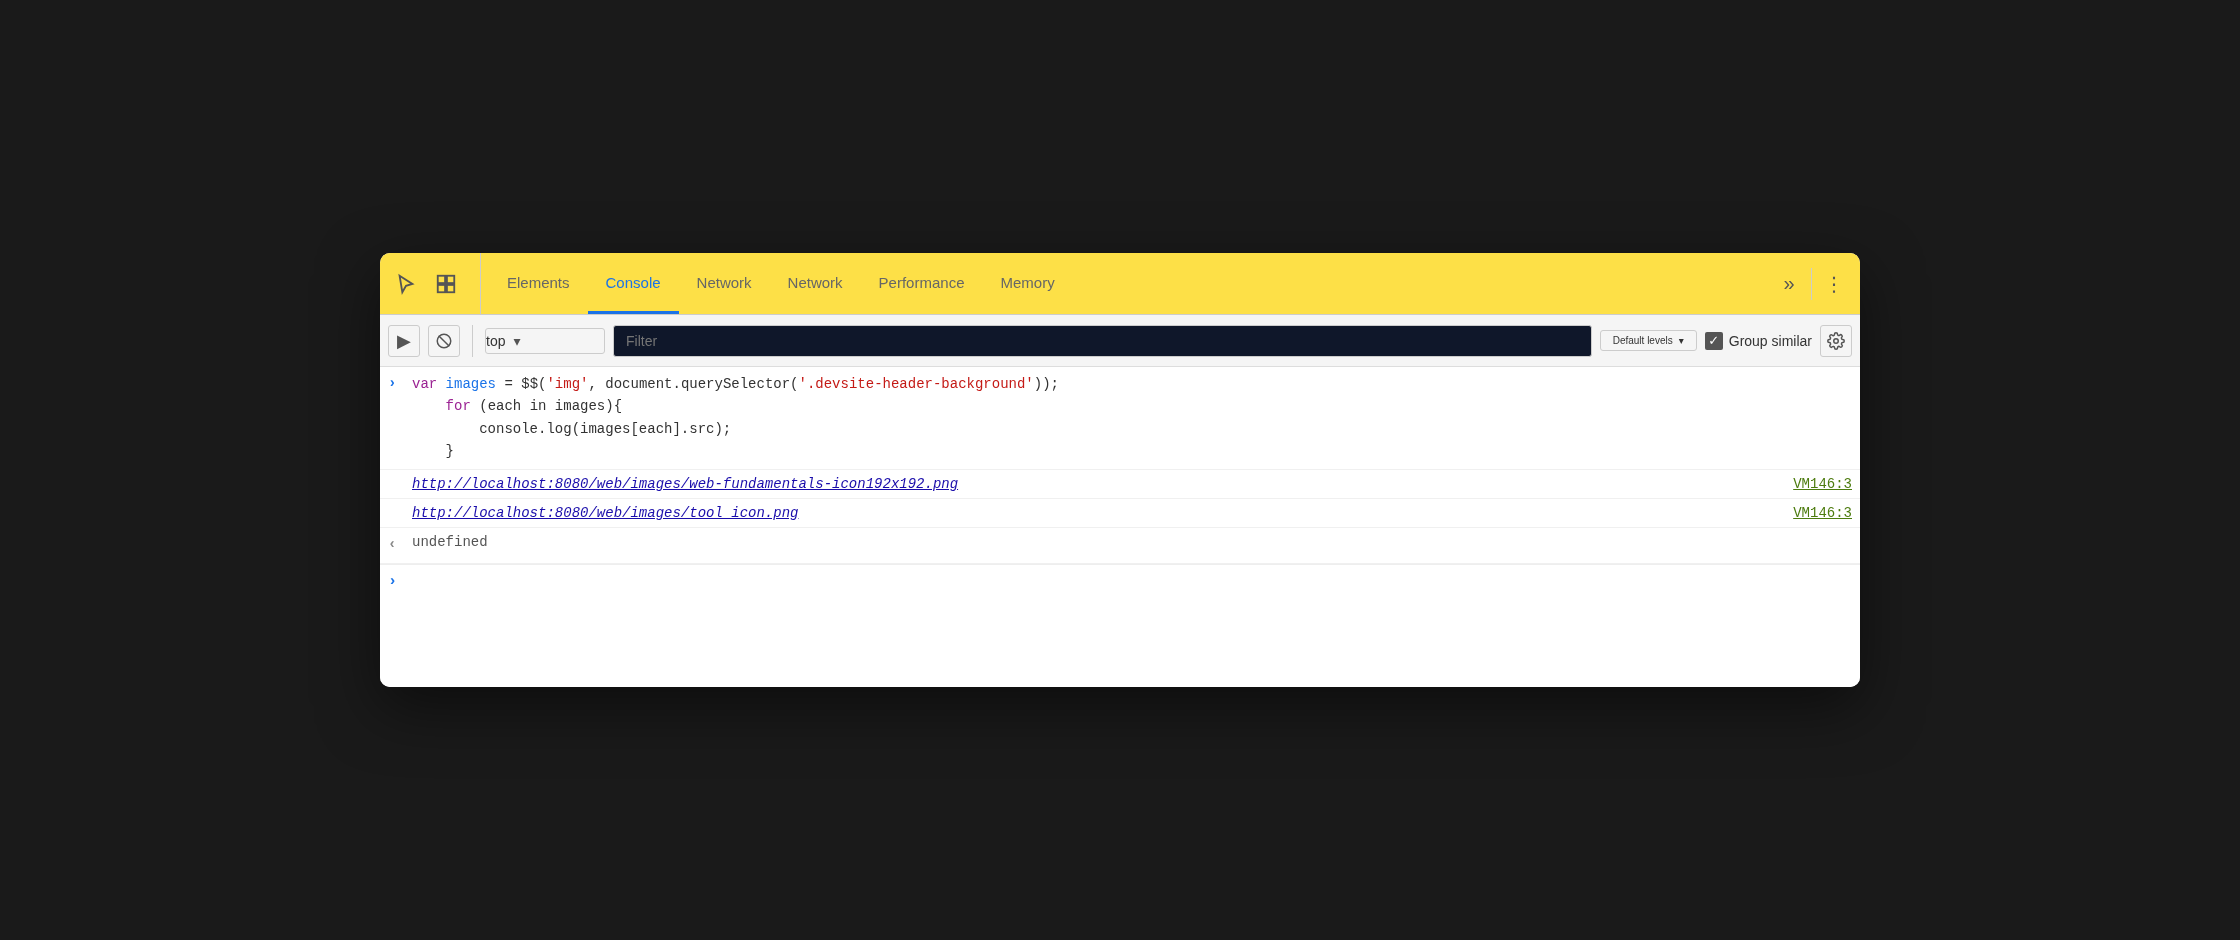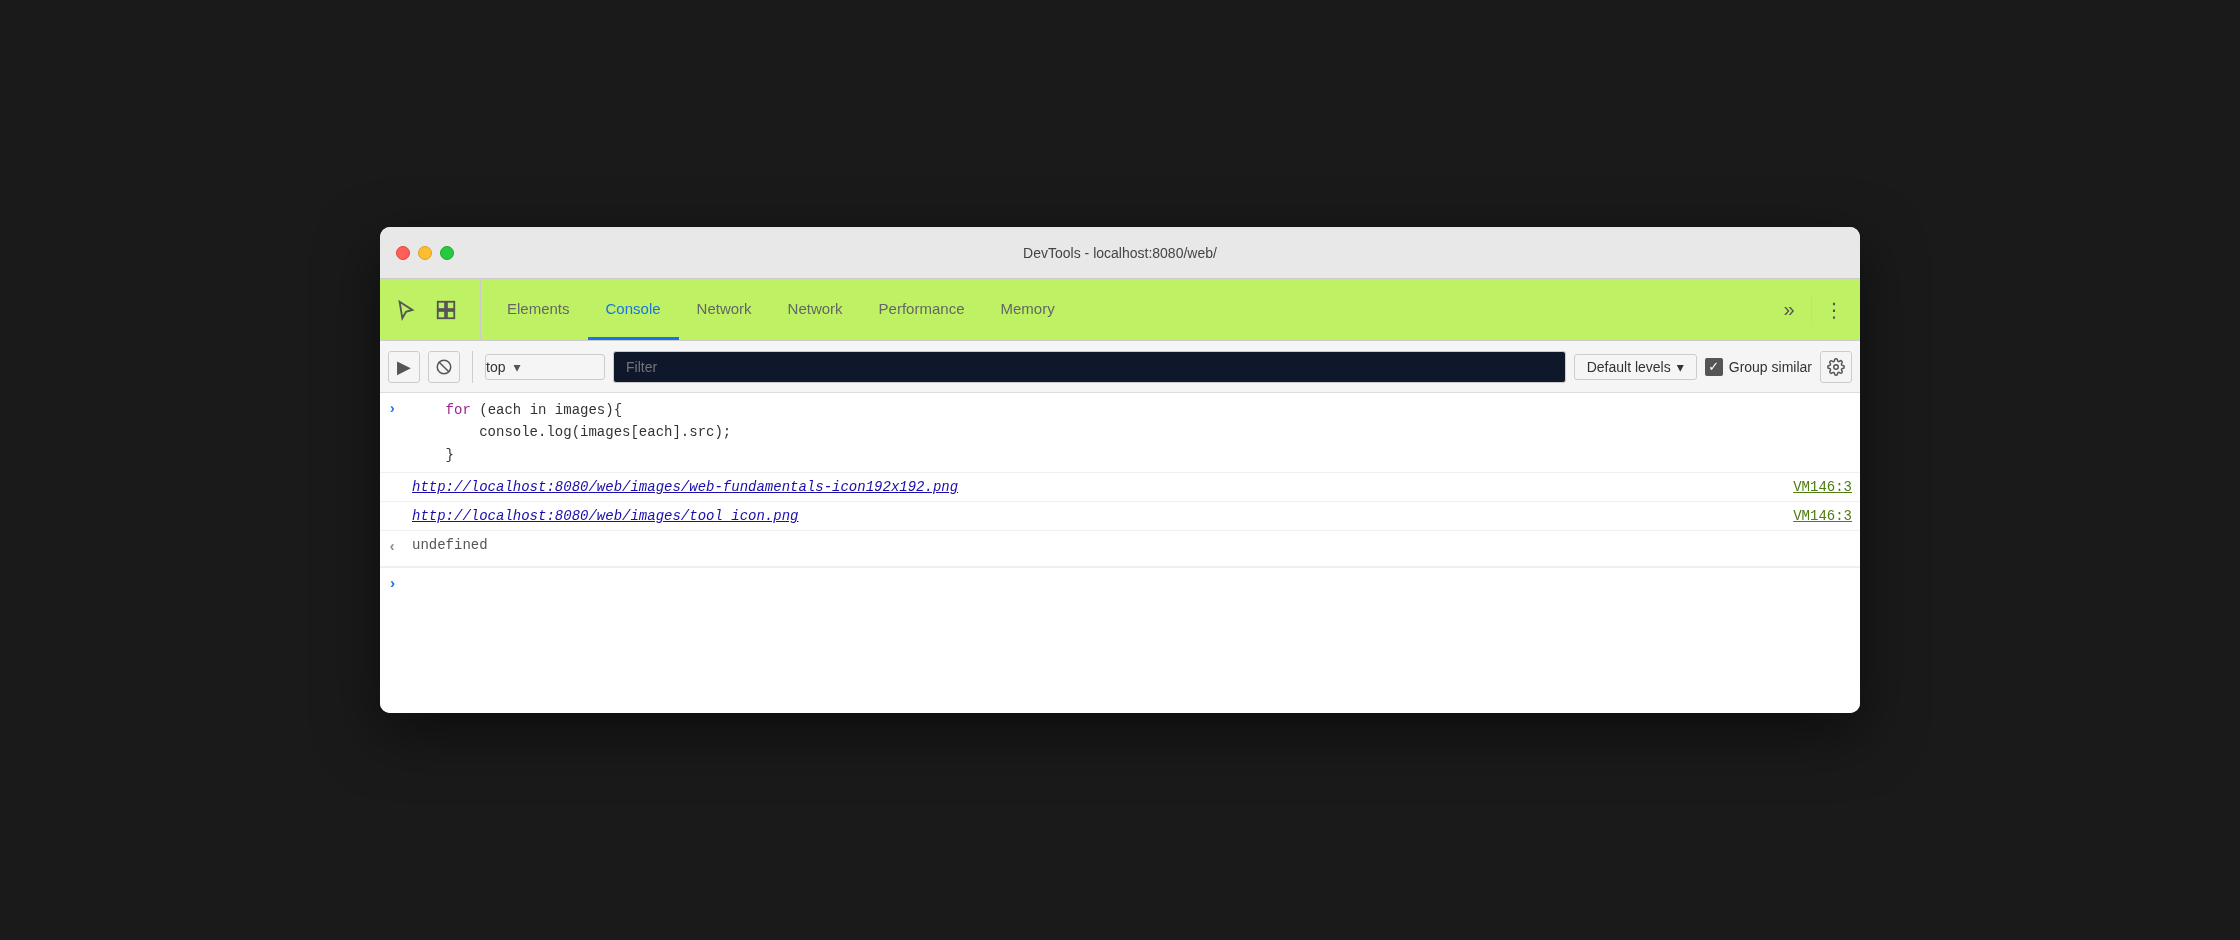--- a/index.html
+++ b/index.html
@@ -45,21 +45,21 @@
     .title-bar-title {
       position: absolute;
       left: 50%;
       transform: translateX(-50%);
       font-size: 14px;
       color: #444;
       font-weight: 400;
     }
     
     .tabs-bar {
-      background: #bef264;
+      background: #fde047;
       display: flex;
       align-items: stretch;
       border-bottom: 1px solid #ccc;
       padding: 0 8px;
       height: 62px;
     }
     .tab-icons {
       display: flex;
       align-items: center;
       gap: 4px;
@@ -156,21 +156,21 @@
     }
     .levels-btn {
       display: flex;
       align-items: center;
       gap: 6px;
       padding: 4px 12px;
       border: 1px solid #ccc;
       border-radius: 3px;
       background: #f5f5f5;
       cursor: pointer;
-      font-size: 14px;
+      font-size: 10px;
       color: #333;
       white-space: nowrap;
     }
     .checkbox-wrap {
       display: flex;
       align-items: center;
       gap: 6px;
       cursor: pointer;
     }
     .checkbox-icon {
@@ -267,28 +267,20 @@
       font-weight: bold;
       font-size: 15px;
       margin-right: 8px;
     }
   </style>
 </head>
 <body>
 
 <div class="window">
 
-  <div class="title-bar">
-    <div class="traffic-lights">
-      <div class="traffic-light close"></div>
-      <div class="traffic-light minimize"></div>
-      <div class="traffic-light maximize"></div>
-    </div>
-    <span class="title-bar-title">DevTools - localhost:8080/web/</span>
-  </div>
 
   <div class="tabs-bar">
     <div class="tab-icons">
       <div class="icon-btn">
         <svg width="22" height="22" viewBox="0 0 24 24" fill="none" stroke="#555" stroke-width="2">
           <path d="M5 3l14 9-7 2-4 7z"></path>
         </svg>
       </div>
       <div class="icon-btn">
         <svg width="22" height="22" viewBox="0 0 24 24" fill="none" stroke="#555" stroke-width="2">
@@ -360,20 +352,23 @@
         <path d="M19.4 15a1.65 1.65 0 0 0 .33 1.82l.06.06a2 2 0 0 1-2.83 2.83l-.06-.06a1.65 1.65 0 0 0-1.82-.33 1.65 1.65 0 0 0-1 1.51V21a2 2 0 0 1-4 0v-.09A1.65 1.65 0 0 0 9 19.4a1.65 1.65 0 0 0-1.82.33l-.06.06a2 2 0 0 1-2.83-2.83l.06-.06A1.65 1.65 0 0 0 4.68 15a1.65 1.65 0 0 0-1.51-1H3a2 2 0 0 1 0-4h.09A1.65 1.65 0 0 0 4.6 9a1.65 1.65 0 0 0-.33-1.82l-.06-.06a2 2 0 0 1 2.83-2.83l.06.06A1.65 1.65 0 0 0 9 4.68a1.65 1.65 0 0 0 1-1.51V3a2 2 0 0 1 4 0v.09a1.65 1.65 0 0 0 1 1.51 1.65 1.65 0 0 0 1.82-.33l.06-.06a2 2 0 0 1 2.83 2.83l-.06.06A1.65 1.65 0 0 0 19.4 9a1.65 1.65 0 0 0 1.51 1H21a2 2 0 0 1 0 4h-.09a1.65 1.65 0 0 0-1.51 1z"></path>
       </svg>
     </div>
   </div>
 
   <div class="console-content">
 
     <div class="console-entry">
       <span class="console-arrow">›</span>
       <div class="console-code">
+        <div>
+          <span class="kw-var">var </span><span class="var-name">images</span><span class="plain"> = $$(</span><span class="str-val">'img'</span><span class="plain">, document.querySelector(</span><span class="str-val">'.devsite-header-background'</span><span class="plain">));</span>
+        </div>
         <div>
           <span class="plain">&nbsp;&nbsp;&nbsp;&nbsp;</span><span class="kw-for">for</span><span class="plain"> (each in images){</span>
         </div>
         <div>
           <span class="plain">&nbsp;&nbsp;&nbsp;&nbsp;&nbsp;&nbsp;&nbsp;&nbsp;console.log(images[each].src);</span>
         </div>
         <div>
           <span class="plain">&nbsp;&nbsp;&nbsp;&nbsp;}</span>
         </div>
       </div>

